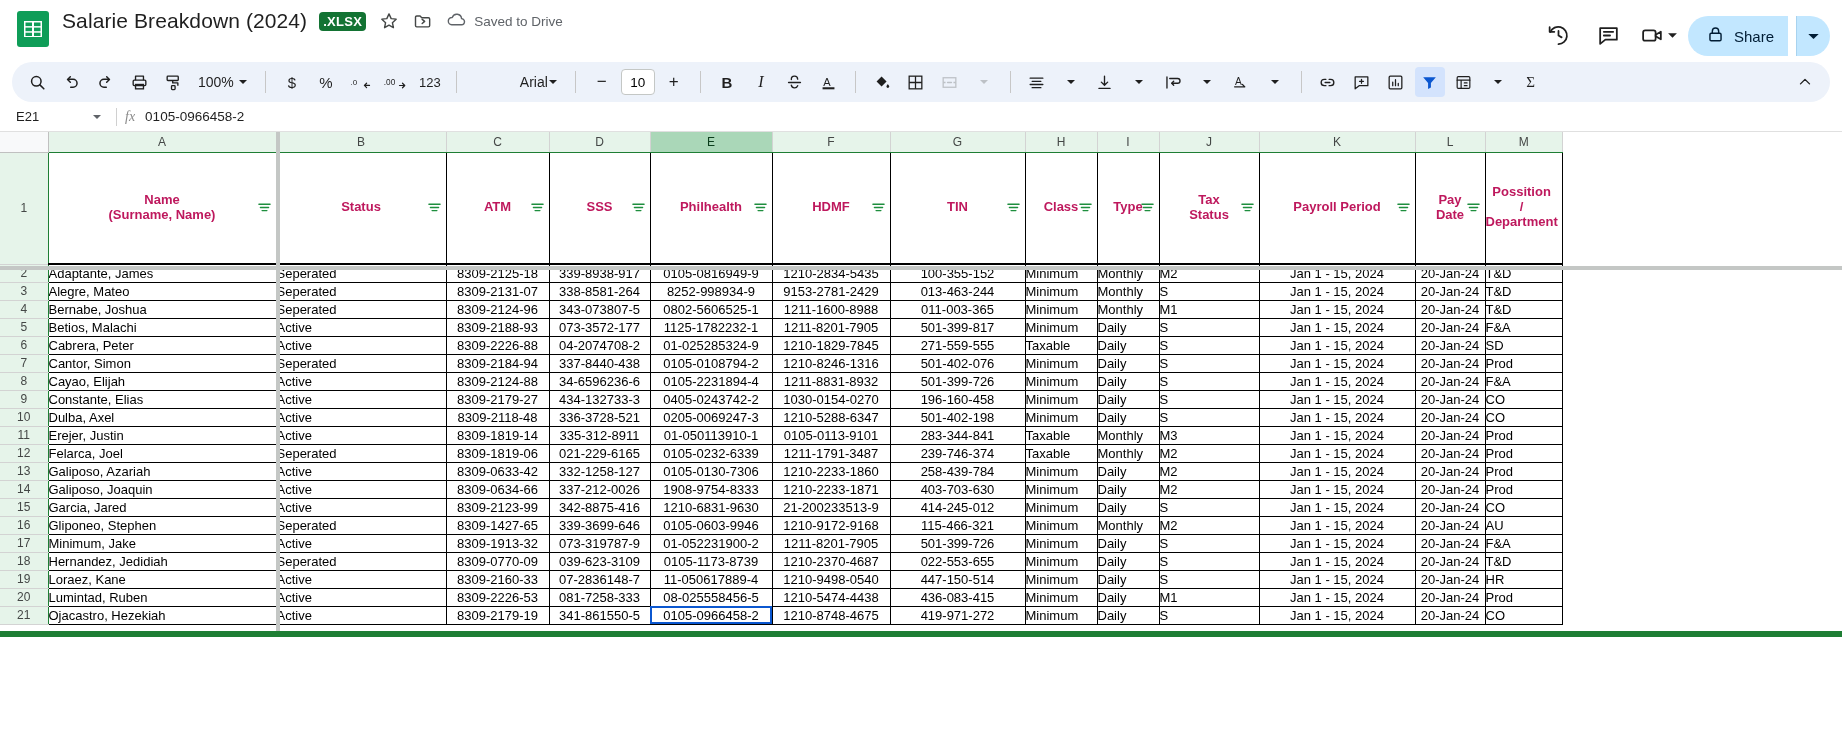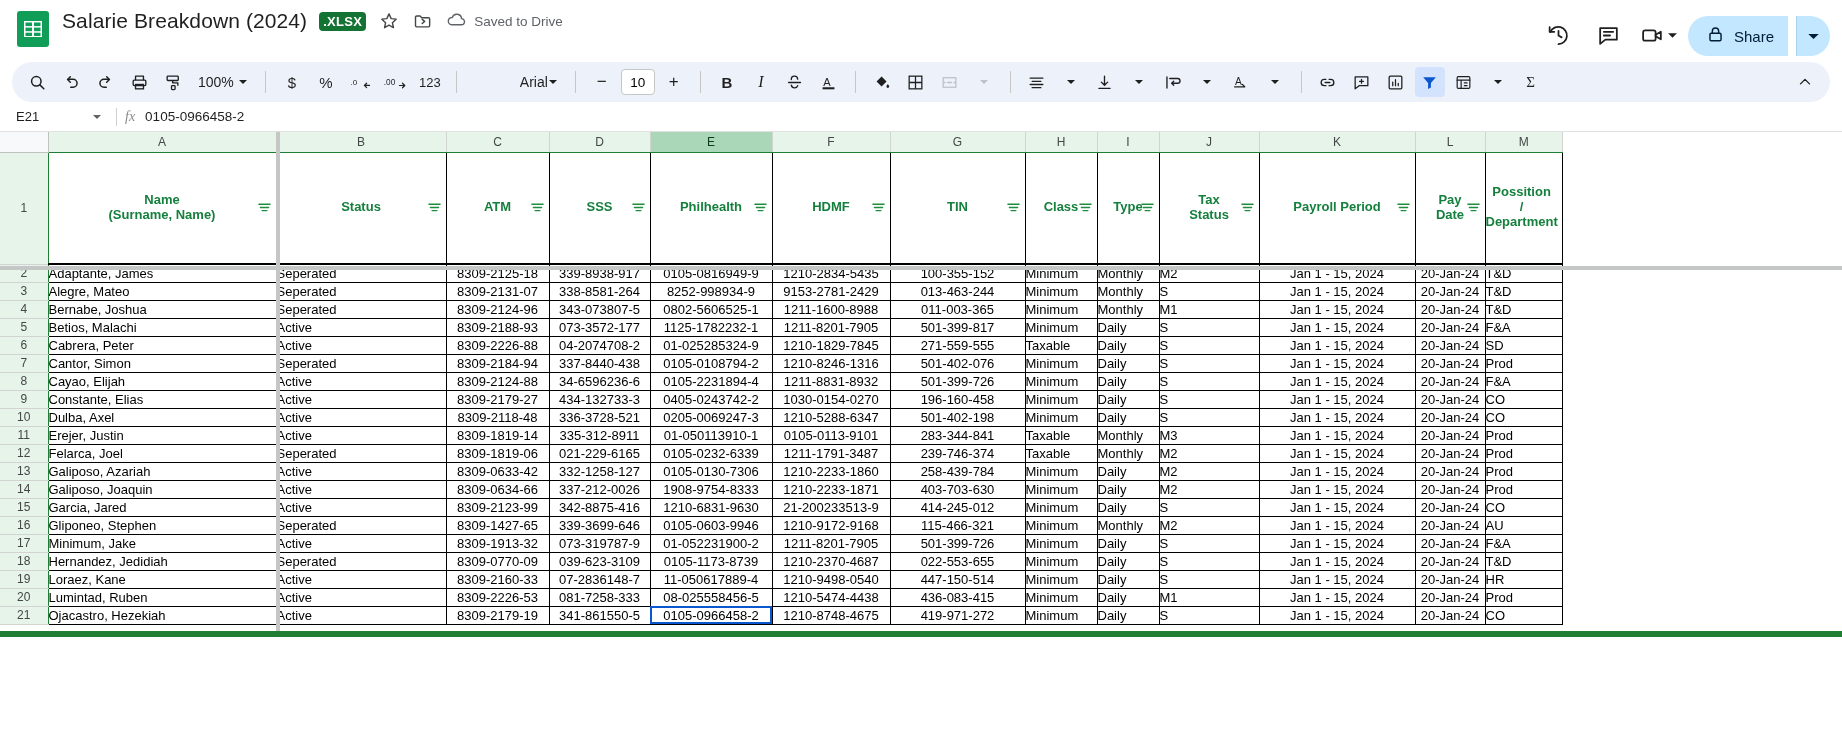--- a/index.html
+++ b/index.html
@@ -62,21 +62,21 @@
              border-right:1px solid #1e7e34; border-bottom:1px solid #d3d3d3; cursor:pointer; }
   .rowhead.hdr { background:#e6f4ea; }
 
   td.cell { border-right:1px solid #000; border-bottom:1px solid #000; font-size:13px; color:#000;
             padding:0 4px; height:18px; overflow:hidden; white-space:nowrap; background:#fff; }
   td.cell.c { text-align:center; }
   td.cell.l { text-align:left; }
   td.cell.selcell { outline:2px solid #0b57d0; outline-offset:-2px; }
 
   th.hcell { border-right:1px solid #000; border-bottom:2px solid #000; background:#fff;
-             font-size:13px; font-weight:bold; color:#15803d; height:112px; vertical-align:middle; position:relative; padding:0 22px 0 6px; }
+             font-size:13px; font-weight:bold; color:#be185d; height:112px; vertical-align:middle; position:relative; padding:0 22px 0 6px; }
   th.hcell .htext { display:block; text-align:center; line-height:1.15; }
   .filter-ic { position:absolute; right:5px; top:50%; transform:translateY(-50%); width:13px; height:13px; }
 
   .freeze-line { position:absolute; left:0; top:134px; width:1842px; height:4px; background:#c4c7c5; z-index:5; pointer-events:none; }
   .freeze-col { position:absolute; left:276px; top:0; width:4px; height:505px; background:#c4c7c5; z-index:5; pointer-events:none; }
   .bottom-bar { position:absolute; left:0; bottom:0; width:1842px; height:6px; background:#1e7e34; z-index:6; }
 </style>
 </head>
 <body>
 

